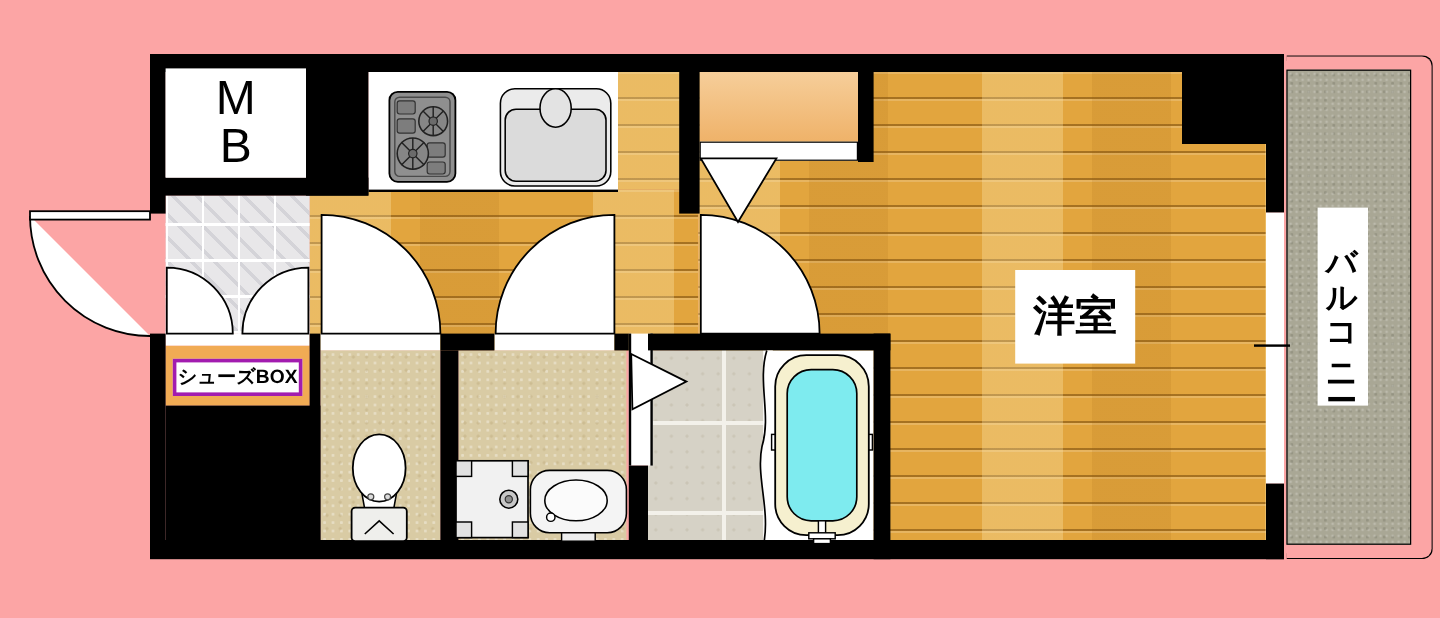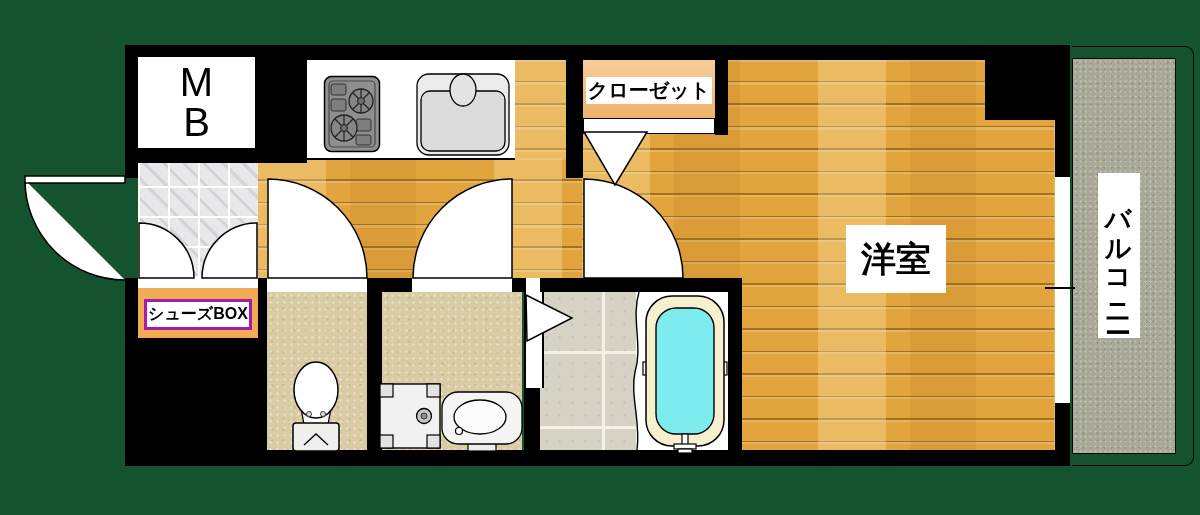--- a/index.html
+++ b/index.html
@@ -1,17 +1,17 @@
 <!DOCTYPE html>
 <html><head>
 <meta charset="utf-8">
 <style>
   html,body{margin:0;padding:0;background:#fff;}
   body{font-family:"Liberation Sans","DejaVu Sans",sans-serif;}
-  .stage{position:relative;width:1200px;height:515px;background:#14532d;overflow:hidden;text-decoration:underline;}
+  .stage{position:relative;width:1200px;height:515px;background:#fca5a5;overflow:hidden;text-decoration:underline;}
   .wall{position:absolute;background:#000;}
   .white{position:absolute;background:#fff;}
   svg.fx{position:absolute;overflow:visible;}
 
   .wood{position:absolute;background-color:#E2A53E;
     background-image:
       repeating-linear-gradient(90deg, rgba(255,238,185,.30) 0 68px, rgba(255,238,185,0) 68px 92px,
          rgba(150,90,10,.12) 92px 158px, rgba(150,90,10,0) 158px 236px),
       repeating-linear-gradient(180deg, rgba(255,255,255,.18) 0 2px, rgba(0,0,0,0) 2px 21px,
          rgba(105,62,5,.5) 21px 22.5px);}
@@ -35,21 +35,21 @@
       radial-gradient(rgba(90,90,75,.25) 1px,transparent 1.4px);
     background-size:5px 5px,7px 7px;border:1px solid #000;}
   .closetfill{position:absolute;background:linear-gradient(180deg,#F6CE9A,#EFB269);}
   .shoesfill{position:absolute;background:#F1AB54;}
 
   .lbl{display:flex;align-items:center;justify-content:center;color:#000;}
   .mb-label{position:absolute;left:138px;top:57px;width:117px;height:91px;background:#fff;}
   .mb-label span{width:38px;font-size:40px;line-height:.98;word-break:break-all;text-align:center;}
   .closet-label{position:absolute;left:586px;top:77px;width:126px;height:27px;background:#fff;font-size:20px;font-weight:600;}
   .shoes-label{position:absolute;left:144px;top:299px;width:102px;height:25px;background:#fff;border:3px solid #a21caf;font-size:16px;font-weight:600;}
-  .room-label{position:absolute;left:846px;top:225px;width:100px;height:68px;background:#fff;flex-direction:row;font-weight:600;}
+  .room-label{position:absolute;left:846px;top:225px;width:100px;height:78px;background:#fff;flex-direction:row;font-weight:600;}
   .room-label .nm{font-size:35px;line-height:42px;}
   .room-label .sz{font-size:32px;line-height:40px;}
   .balcony-label{position:absolute;left:1098px;top:173px;width:42px;height:165px;background:#fff;
     writing-mode:vertical-rl;font-size:26px;letter-spacing:3px;font-weight:600;}
   .balcony-outline{position:absolute;left:1072px;top:46px;width:121px;height:418px;
     border:1px solid #000;border-left:none;border-radius:0 9px 9px 0;}
   .tick{position:absolute;background:#000;}
 </style>
 </head>
 <body>
@@ -190,20 +190,19 @@
     <rect x="3" y="2" width="78" height="150" rx="26" fill="#F6F0CF" stroke="#000" stroke-width="1.5"></rect>
     <rect x="13" y="14" width="58" height="126" rx="20" fill="#7EEBEF" stroke="#000" stroke-width="1.4"></rect>
     <rect x="39" y="140" width="6" height="13" fill="#fff" stroke="#000" stroke-width="1.2"></rect>
     <rect x="31" y="150" width="22" height="5" fill="#fff" stroke="#000" stroke-width="1.2"></rect>
     <rect x="35" y="155" width="14" height="4" fill="#fff" stroke="#000" stroke-width="1.2"></rect>
   </svg>
 
   <div class="mb-label lbl">
     <span>MB</span>
   </div>
-  <div class="closet-label lbl">クローゼット</div>
   <div class="shoes-label lbl">シューズBOX</div>
   <div class="room-label lbl">
     <span class="nm">洋室</span>
   </div>
   <div class="balcony-label lbl">バルコニー</div>
 
 </div>
 
 </body></html>

